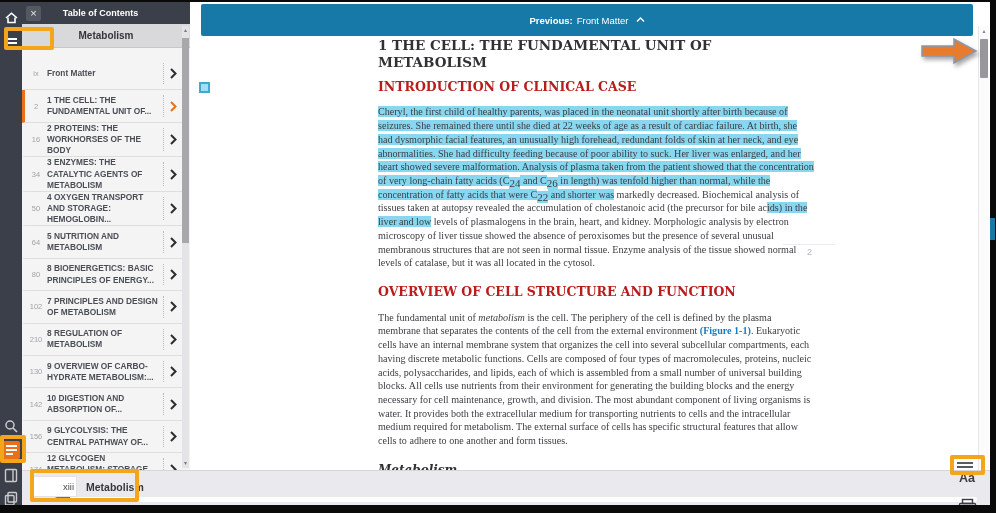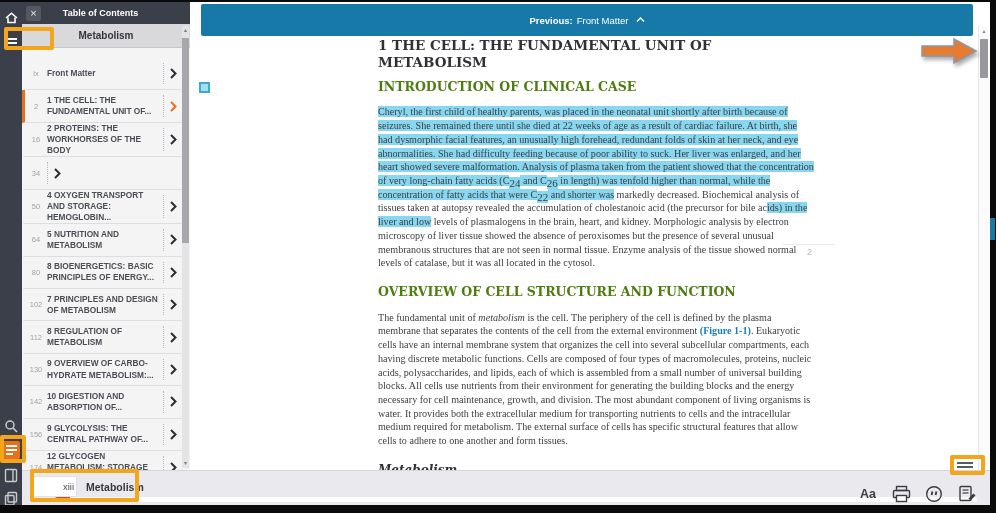--- a/index.html
+++ b/index.html
@@ -49,21 +49,21 @@
           display:flex;align-items:center;justify-content:center;color:#fff;font-size:9.5px;cursor:pointer;z-index:8;}
   .banner b{font-weight:bold;}
   .banner .tgt{margin-left:4px;font-weight:normal;}
   .banner svg{margin-left:7px;}
 
   
   .page{position:absolute;left:182px;top:2px;width:788px;height:468px;background:#fff;overflow:hidden;z-index:5;}
   .page-divider{position:absolute;left:0;top:0;width:1px;height:468px;background:#e2e2e4;}
   .reader-col{position:absolute;left:196px;top:35px;width:436px;}
   .book-h1{font-family:"DejaVu Serif",serif;font-weight:bold;font-size:13.5px;line-height:1.25;color:#303035;margin:0 0 8px;}
-  .book-h2{font-family:"DejaVu Serif",serif;font-weight:bold;font-size:12.5px;line-height:1.25;color:#4d7c0f;margin:0 0 11px;}
+  .book-h2{font-family:"DejaVu Serif",serif;font-weight:bold;font-size:12.5px;line-height:1.25;color:#b91c1c;margin:0 0 11px;}
   .book-h2.second{margin-top:14px;}
   .book-h3{font-family:"DejaVu Serif",serif;font-weight:bold;font-style:italic;font-size:12px;color:#2f2f34;margin:15px 0 9px;}
   .bodyp{font-family:"Liberation Serif",serif;font-size:10.1px;line-height:1.36;color:#3d3d42;margin:0 0 10px;}
   .bodyp sub{font-size:11px;line-height:0;}
   .hl{background:#87d7f1;}
   .lk{color:#147dc2;font-weight:bold;}
   .it{font-style:italic;}
   .margin-marker{position:absolute;left:17px;top:80px;width:11px;height:11px;background:#9fe0f4;
                  border:2px solid #3fa9cf;cursor:pointer;}
   .page-num-marker{position:absolute;left:625px;top:245px;font-size:9px;color:#b6b6c2;}
@@ -79,21 +79,21 @@
                display:flex;flex-direction:column;gap:2.5px;justify-content:center;}
   .drag-handle i{display:block;width:16px;height:2px;background:#5a5a60;}
 
   
   .footer{position:absolute;left:22px;top:470px;width:968px;height:35px;background:#eaeaee;border-top:1px solid #d5d5da;z-index:10;}
   .page-input{position:absolute;left:11px;top:5px;width:44px;height:21px;background:#fff;border:1px solid #e2e2e5;
               text-align:right;font-size:9.5px;color:#4a4a4e;font-family:"Liberation Sans",sans-serif;}
   .footer-book-title{position:absolute;left:64px;top:10px;font-size:10.5px;font-weight:bold;color:#36363c;}
   .progress-track{position:absolute;left:33px;top:26px;width:922px;height:5px;background:#fdfdfe;border-radius:2px;cursor:pointer;}
   .progress-fill{position:absolute;left:0;top:0;width:15px;height:5px;background:#c1531f;border-radius:2px 0 0 2px;}
-  .footer-icons{position:absolute;right:13px;top:11px;display:flex;align-items:center;gap:13px;height:24px;}
+  .footer-icons{position:absolute;right:13px;top:0;display:flex;align-items:center;gap:13px;height:24px;flex-direction:column;}
   .f-icon{display:flex;align-items:center;justify-content:center;width:20px;height:22px;cursor:pointer;color:#3c3c43;}
   .aa-label{font-size:12.5px;font-weight:bold;color:#3c3c43;}
 
   
   .ann-box{position:absolute;border:4px solid #f3a61b;border-radius:2px;z-index:50;pointer-events:none;}
   .ann-box.b1{left:4px;top:27px;width:50px;height:23px;}
   .ann-box.b2{left:0px;top:435px;width:26px;height:28px;}
   .ann-box.b3{left:30px;top:469px;width:109px;height:33px;}
   .ann-box.b4{left:950px;top:455px;width:35px;height:20px;}
   .ann-arrow{position:absolute;left:921px;top:37px;z-index:51;filter:drop-shadow(2px 3px 2px rgba(0,0,0,0.35));pointer-events:none;}
@@ -169,20 +169,21 @@
           <span class="toc-page">16</span>
           <span class="toc-title">2 PROTEINS: THE WORKHORSES OF THE BODY</span>
           <span class="toc-chevron">
             <svg width="7" height="11" viewBox="0 0 7 11">
               <polyline points="1,1 5.5,5.5 1,10" fill="none" stroke="currentColor" stroke-width="2"></polyline>
             </svg>
           </span>
         </div>
         <div class="toc-item">
           <span class="toc-page">34</span>
+          <span class="toc-title">3 ENZYMES: THE CATALYTIC AGENTS OF METABOLISM</span>
           <span class="toc-chevron">
             <svg width="7" height="11" viewBox="0 0 7 11">
               <polyline points="1,1 5.5,5.5 1,10" fill="none" stroke="currentColor" stroke-width="2"></polyline>
             </svg>
           </span>
         </div>
         <div class="toc-item">
           <span class="toc-page">50</span>
           <span class="toc-title">4 OXYGEN TRANSPORT AND STORAGE: HEMOGLOBIN...</span>
           <span class="toc-chevron">
@@ -212,21 +213,21 @@
         <div class="toc-item">
           <span class="toc-page">102</span>
           <span class="toc-title">7 PRINCIPLES AND DESIGN OF METABOLISM</span>
           <span class="toc-chevron">
             <svg width="7" height="11" viewBox="0 0 7 11">
               <polyline points="1,1 5.5,5.5 1,10" fill="none" stroke="currentColor" stroke-width="2"></polyline>
             </svg>
           </span>
         </div>
         <div class="toc-item">
-          <span class="toc-page">112</span>
+          <span class="toc-page">210</span>
           <span class="toc-title">8 REGULATION OF METABOLISM</span>
           <span class="toc-chevron">
             <svg width="7" height="11" viewBox="0 0 7 11">
               <polyline points="1,1 5.5,5.5 1,10" fill="none" stroke="currentColor" stroke-width="2"></polyline>
             </svg>
           </span>
         </div>
         <div class="toc-item">
           <span class="toc-page">130</span>
           <span class="toc-title">9 OVERVIEW OF CARBO- HYDRATE METABOLISM:...</span>

